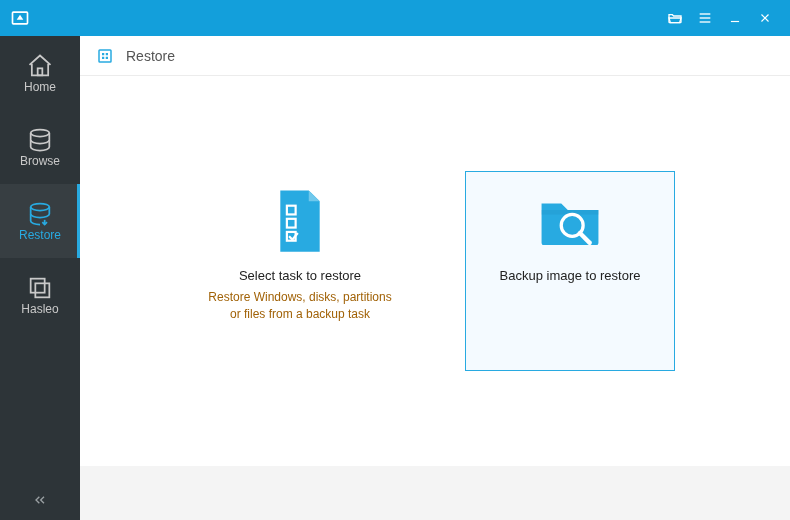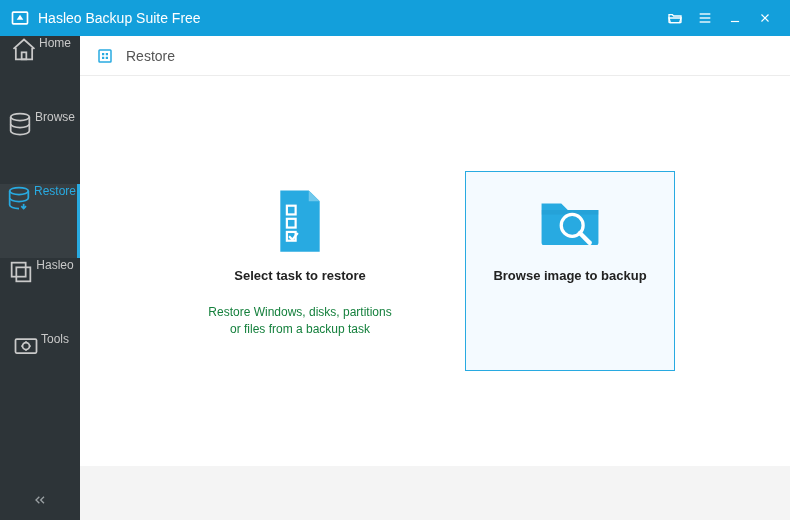--- a/index.html
+++ b/index.html
@@ -12,21 +12,21 @@
   .titlebar .app-icon { width: 20px; height: 20px; margin-right: 8px; display: flex; align-items: center; justify-content: center; }
   .titlebar .title { flex: 0 0 auto; }
   .titlebar .spacer { flex: 1; }
   .titlebar .tb-btn { width: 30px; height: 36px; display: flex; align-items: center; justify-content: center; cursor: pointer; }
   .body { flex: 1; display: flex; min-height: 0; }
   .sidebar {
     width: 80px; background: #2d3438; color: #c9c9c9; display: flex; flex-direction: column;
     align-items: stretch; position: relative;
   }
   .side-item {
-    height: 74px; display: flex; flex-direction: row; justify-content: center;
+    height: 74px; display: flex; flex-direction: column; align-items: center; justify-content: center;
     font-size: 12px; cursor: pointer; position: relative;
   }
   .side-item.active { background: #373e42; color: #28aae1; }
   .side-item.active::after {
     content: ""; position: absolute; right: 0; top: 0; bottom: 0; width: 3px; background: #28aae1;
   }
   .side-item svg { width: 30px; height: 28px; }
   .side-item .lbl { font-size: 12px; }
   .sidebar .collapse {
     margin-top: auto; height: 40px; display: flex; align-items: center; justify-content: center;
@@ -40,37 +40,36 @@
   .page-header .ph-icon { width: 18px; height: 18px; display: flex; align-items: center; justify-content: center; color: #28aae1; }
   .content {
     flex: 1; background: #fff; display: flex; align-items: center; justify-content: center; gap: 60px;
   }
   .card {
     width: 210px; height: 200px; display: flex; flex-direction: column; align-items: center;
     text-align: center; padding: 14px 10px; cursor: pointer; border: 1px solid transparent;
   }
   .card.selected { border: 1px solid #28aae1; background: #f4faff; }
   .card .card-icon { width: 70px; height: 70px; margin-bottom: 12px; }
-  .card .card-title { font-size: 13px; font-weight: 700; color: #222; margin-bottom: 21px; }
-  .card .card-desc { font-size: 12px; color: #15803d; line-height: 1.45; }
+  .card .card-title { font-size: 13px; font-weight: 400; color: #222; margin-bottom: 6px; }
+  .card .card-desc { font-size: 12px; color: #a16207; line-height: 1.45; }
   .footer { height: 54px; background: #f4f4f4; }
 </style>
 </head>
 <body>
 
 <div class="window">
 
   <div class="titlebar">
     <span class="app-icon">
       <svg viewBox="0 0 24 24" fill="none" stroke="#fff" stroke-width="2">
         <rect x="3" y="5" width="18" height="14" rx="1"></rect>
         <path d="M12 8 L8 14 L16 14 Z" fill="#fff" stroke="none"></path>
       </svg>
     </span>
-    <span class="title">Hasleo Backup Suite Free</span>
     <span class="spacer"></span>
     <span class="tb-btn">
       <svg width="16" height="16" viewBox="0 0 24 24" fill="none" stroke="#fff" stroke-width="2">
         <path d="M3 7h5l2 2h11v9a1 1 0 0 1-1 1H4a1 1 0 0 1-1-1V7z"></path>
         <path d="M3 12h18l-2 7H5z" fill="#139fdb"></path>
       </svg>
     </span>
     <span class="tb-btn">
       <svg width="16" height="16" viewBox="0 0 24 24" fill="none" stroke="#fff" stroke-width="2">
         <line x1="4" y1="6" x2="20" y2="6"></line>
@@ -120,28 +119,20 @@
         </svg>
         <span class="lbl">Restore</span>
       </div>
       <div class="side-item">
         <svg viewBox="0 0 24 24" fill="none" stroke="#c9c9c9" stroke-width="1.5">
           <rect x="4" y="4" width="12" height="12"></rect>
             <rect x="8" y="8" width="12" height="12"></rect>
         </svg>
         <span class="lbl">Hasleo</span>
       </div>
-      <div class="side-item">
-        <svg viewBox="0 0 24 24" fill="none" stroke="#c9c9c9" stroke-width="1.5">
-          <rect x="3" y="6" width="18" height="12" rx="1"></rect>
-            <circle cx="12" cy="12" r="3"></circle>
-            <path d="M12 8v1M12 15v1M8 12h1M15 12h1"></path>
-        </svg>
-        <span class="lbl">Tools</span>
-      </div>
       <div class="collapse">
         <svg width="16" height="16" viewBox="0 0 24 24" fill="none" stroke="#9aa0a3" stroke-width="2">
           <polyline points="11 17 6 12 11 7"></polyline>
             <polyline points="18 17 13 12 18 7"></polyline>
         </svg>
       </div>
     </div>
 
     <div class="main">
       <div class="page-header">
@@ -176,20 +167,20 @@
         <div class="card selected">
           <div class="card-icon">
             <svg viewBox="0 0 64 64" width="70" height="70">
               <path d="M6 16 h18 l6 6 h28 v30 a2 2 0 0 1 -2 2 H8 a2 2 0 0 1 -2 -2 z" fill="#28aae1"></path>
               <path d="M6 16 h18 l6 6 h28" fill="none" stroke="#1b8cc0" stroke-width="0"></path>
               <path d="M6 22 h52 v4 H6 z" fill="#1b8cc0" opacity="0.25"></path>
               <circle cx="34" cy="36" r="10" fill="none" stroke="#fff" stroke-width="3"></circle>
               <line x1="41" y1="43" x2="50" y2="52" stroke="#fff" stroke-width="4" stroke-linecap="round"></line>
             </svg>
           </div>
-          <div class="card-title">Browse image to backup</div>
+          <div class="card-title">Backup image to restore</div>
         </div>
       </div>
 
       <div class="footer"></div>
     </div>
   </div>
 </div>
 
 </body></html>

